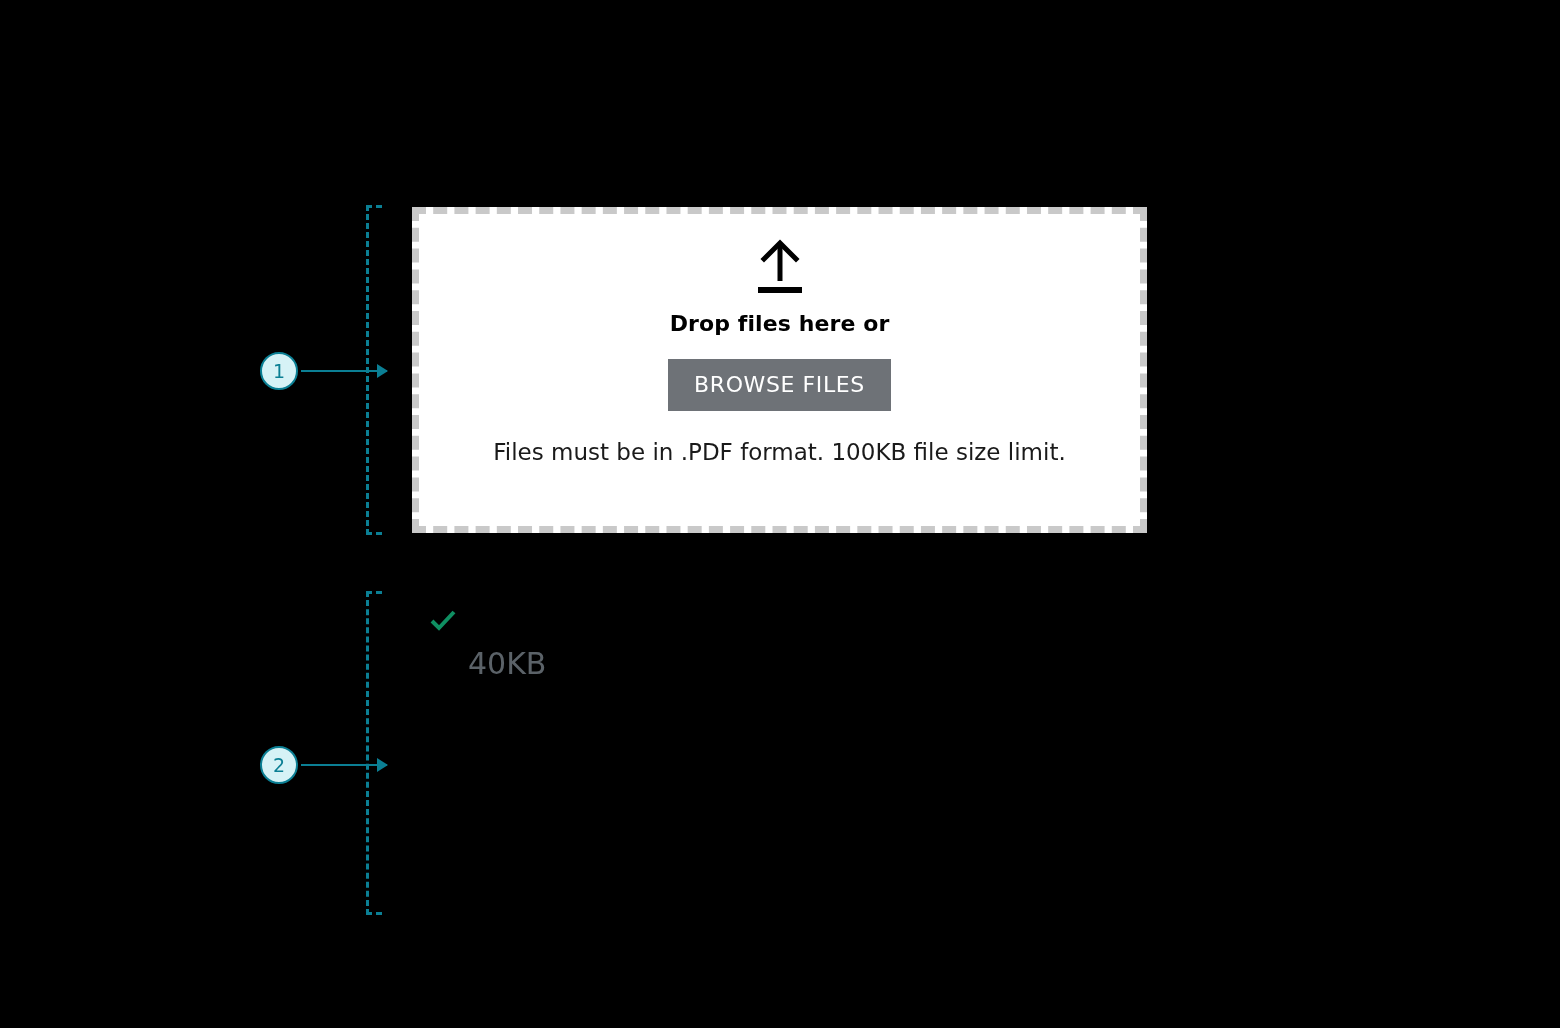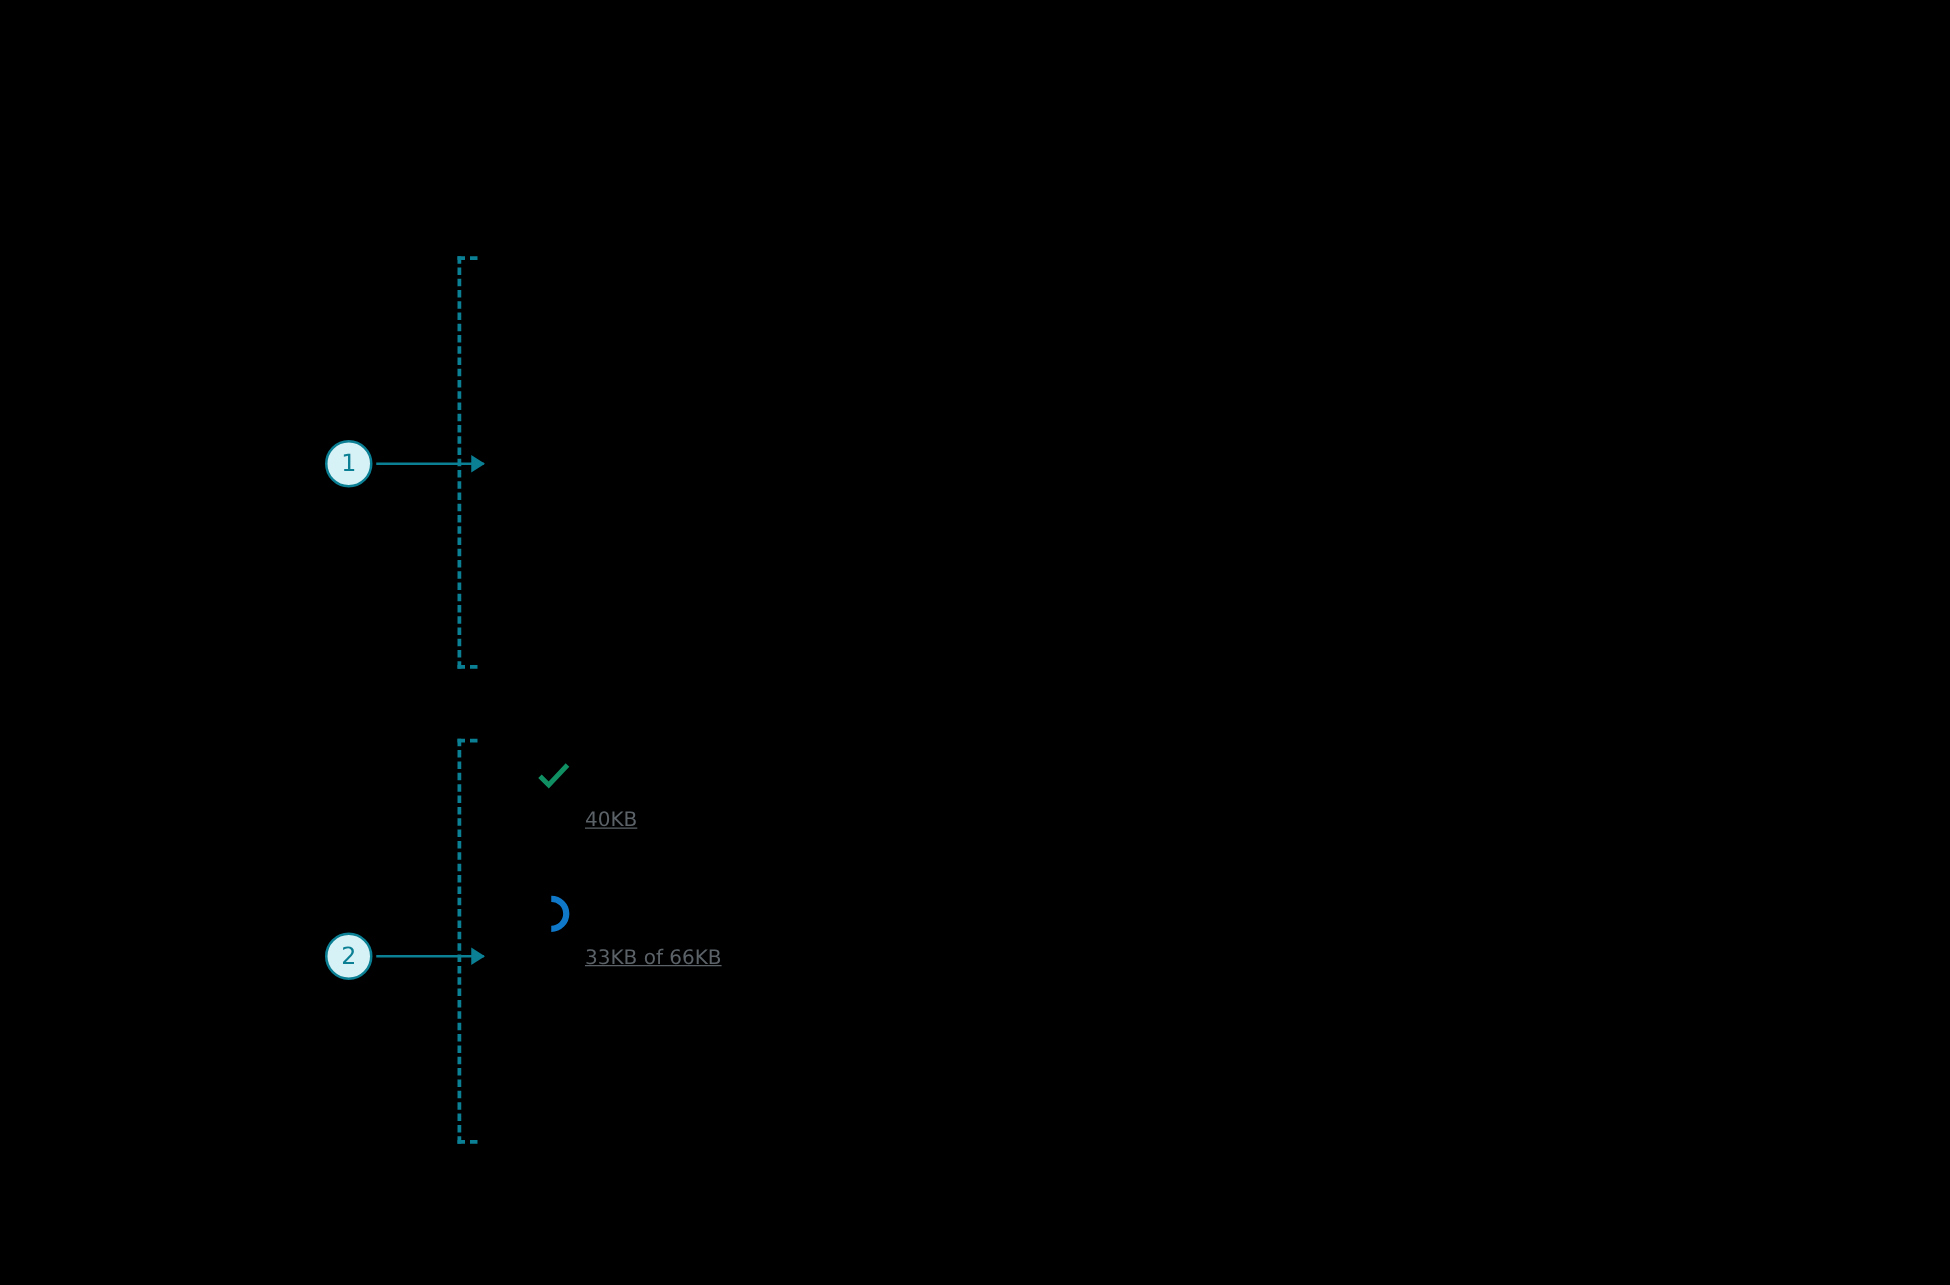--- a/index.html
+++ b/index.html
@@ -138,23 +138,22 @@
     position: absolute;
     left: 40px;
     top: 6px;
     font-size: 21px;
     color: #000000;
   }
   .file-meta {
     position: absolute;
     left: 40px;
     top: 48px;
-    font-size: 16px;
+    font-size: 30px;
     color: #5b6268;
-    text-decoration: underline;
   }
   .file-remove {
     position: absolute;
     left: 40px;
     top: 80px;
     font-size: 19px;
     color: #000000;
   }
 </style>
 </head>
@@ -173,40 +172,43 @@
     <div class="callout-arrow" style="width:86px;"></div>
   </div>
 
   <div class="callout" style="left:260px; top:746px;">
     <div class="callout-circle">
       <span>2</span>
     </div>
     <div class="callout-arrow" style="width:86px;"></div>
   </div>
 
+  <div class="dropzone">
+    <svg class="upload-icon" viewBox="0 0 64 56">
+      <path d="M32 4 L32 42" stroke="#000000" stroke-width="5" fill="none"></path>
+      <path d="M16 20 L32 4 L48 20" stroke="#000000" stroke-width="5" fill="none" stroke-linecap="square" stroke-linejoin="miter"></path>
+      <path d="M10 51 L54 51" stroke="#000000" stroke-width="6" fill="none"></path>
+    </svg>
+
+    <div class="dropzone-title">Drop files here or</div>
+
+    <button class="browse-button">BROWSE FILES</button>
+
+    <div class="dropzone-hint">Files must be in .PDF format. 100KB file size limit.</div>
+  </div>
 
   <div class="file-list">
 
     <div class="file-row">
       <span class="file-status">
         <svg viewBox="0 0 30 30" width="30" height="30">
           <path d="M4 15 L11 22 L26 6" stroke="#0f8f62" stroke-width="4" fill="none" stroke-linecap="butt" stroke-linejoin="miter"></path>
         </svg>
       </span>
       <span class="file-name"></span>
       <span class="file-meta">40KB</span>
       <span class="file-remove"></span>
     </div>
 
 
-    <div class="file-row">
-      <span class="file-status">
-        <svg viewBox="0 0 30 30" width="30" height="30">
-          <path d="M13 3 A12 12 0 0 1 13 27" stroke="#1078c8" stroke-width="5" fill="none" stroke-linecap="butt"></path>
-        </svg>
-      </span>
-      <span class="file-name"></span>
-      <span class="file-meta">33KB of 66KB</span>
-      <span class="file-remove"></span>
-    </div>
 
   </div>
 </div>
 
 </body></html>

